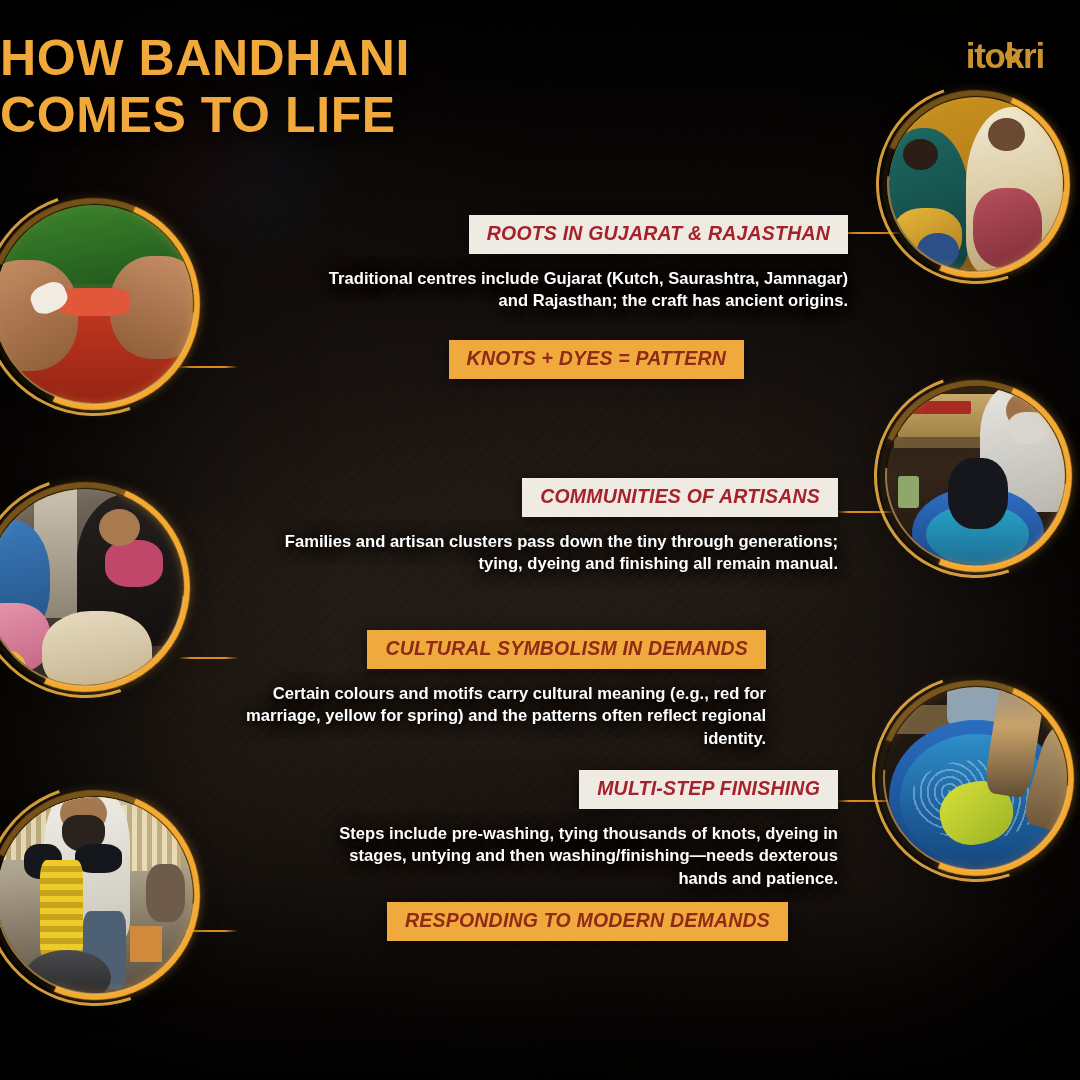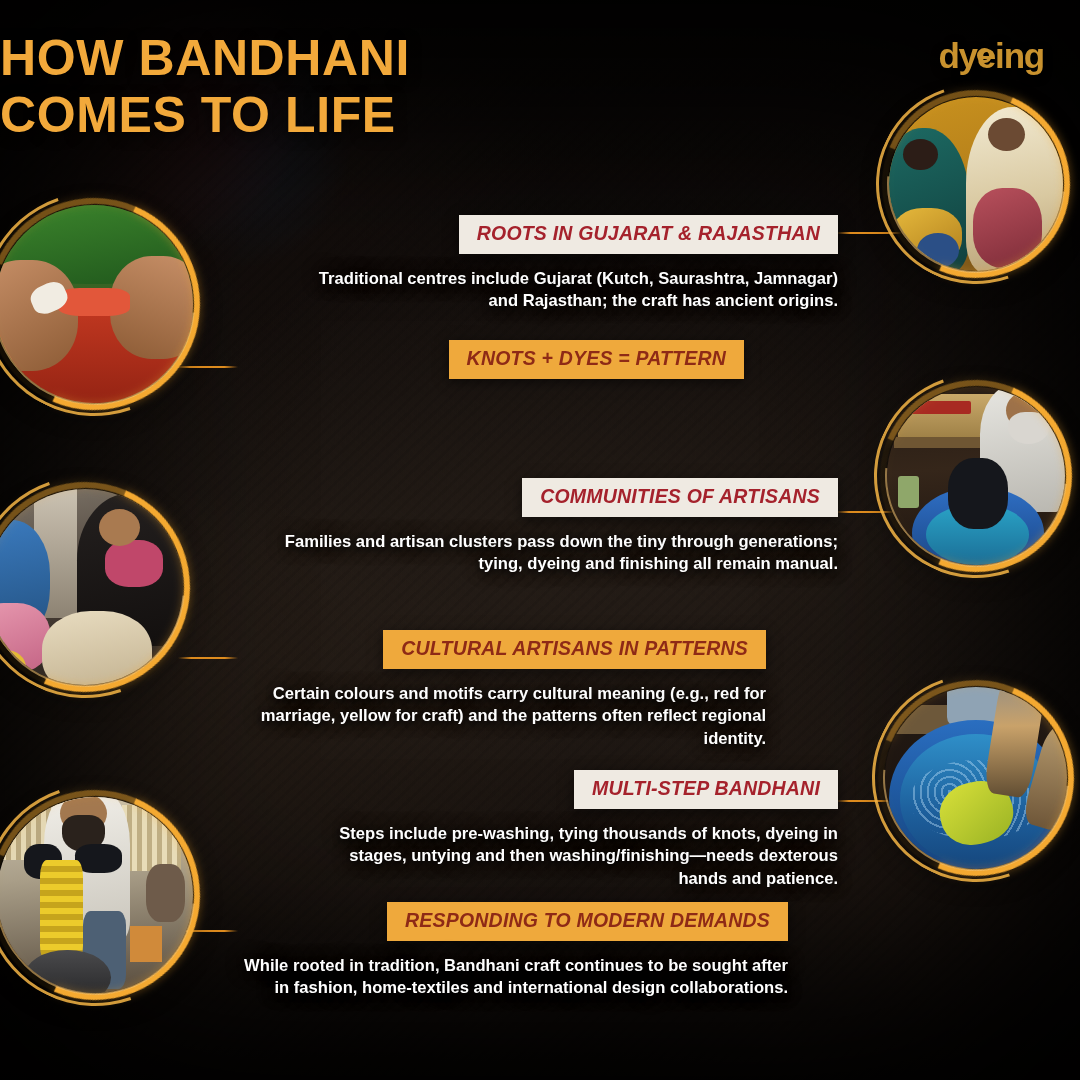--- a/index.html
+++ b/index.html
@@ -254,21 +254,21 @@
   <div class="bg-layer bg-scrim"></div>
   <div class="bg-layer bg-vignette"></div>
 
   <div class="title-block">
     <span class="title-line">HOW BANDHANI</span>
     <span class="title-line">COMES TO LIFE</span>
   </div>
 
   <div class="brand-logo">
     <span class="dotrow">
-      <span>dyeing</span>
+      <span>itokri</span>
       <span class="ring"></span>
     </span>
   </div>
 
   <div class="photo" style="left:880px;top:88px;width:192px;height:192px;">
     <div class="disc">
       <div class="scene s-c1">
         <i class="w1"></i>
           <i class="w2"></i>
           <i class="hd1"></i>
@@ -378,42 +378,41 @@
     <span class="ring-c"></span>
   </div>
 
   <div class="connector" style="left:836px;top:232px;width:66px;"></div>
   <div class="connector" style="left:176px;top:366px;width:62px;"></div>
   <div class="connector" style="left:836px;top:511px;width:58px;"></div>
   <div class="connector" style="left:178px;top:657px;width:60px;"></div>
   <div class="connector" style="left:836px;top:800px;width:58px;"></div>
   <div class="connector" style="left:176px;top:930px;width:62px;"></div>
 
-  <div class="step align-right" style="left:286px;top:215px;width:552px;">
+  <div class="step align-right" style="left:296px;top:215px;width:552px;">
     <span class="badge cream">ROOTS IN GUJARAT &amp; RAJASTHAN</span>
     <div class="body-text">Traditional centres include Gujarat (Kutch, Saurashtra, Jamnagar) and Rajasthan; the craft has ancient origins.</div>
   </div>
 
   <div class="step align-left" style="left:224px;top:340px;width:520px;">
     <span class="badge amber">KNOTS + DYES = PATTERN</span>
   </div>
 
   <div class="step align-right" style="left:246px;top:478px;width:592px;">
     <span class="badge cream">COMMUNITIES OF ARTISANS</span>
     <div class="body-text">Families and artisan clusters pass down the tiny through generations; tying, dyeing and finishing all remain manual.</div>
   </div>
 
   <div class="step align-left" style="left:226px;top:630px;width:540px;">
-    <span class="badge amber">CULTURAL ARTISANS IN PATTERNS</span>
-    <div class="body-text">Certain colours and motifs carry cultural meaning (e.g., red for marriage, yellow for craft) and the patterns often reflect regional identity.</div>
+    <span class="badge amber">CULTURAL SYMBOLISM IN DEMANDS</span>
+    <div class="body-text">Certain colours and motifs carry cultural meaning (e.g., red for marriage, yellow for spring) and the patterns often reflect regional identity.</div>
   </div>
 
   <div class="step align-right" style="left:300px;top:770px;width:538px;">
-    <span class="badge cream">MULTI-STEP BANDHANI</span>
+    <span class="badge cream">MULTI-STEP FINISHING</span>
     <div class="body-text">Steps include pre-washing, tying thousands of knots, dyeing in stages, untying and then washing/finishing—needs dexterous hands and patience.</div>
   </div>
 
   <div class="step align-left" style="left:228px;top:902px;width:560px;">
     <span class="badge amber">RESPONDING TO MODERN DEMANDS</span>
-    <div class="body-text">While rooted in tradition, Bandhani craft continues to be sought after in fashion, home-textiles and international design collaborations.</div>
   </div>
 
 </div>
 
 </body></html>

